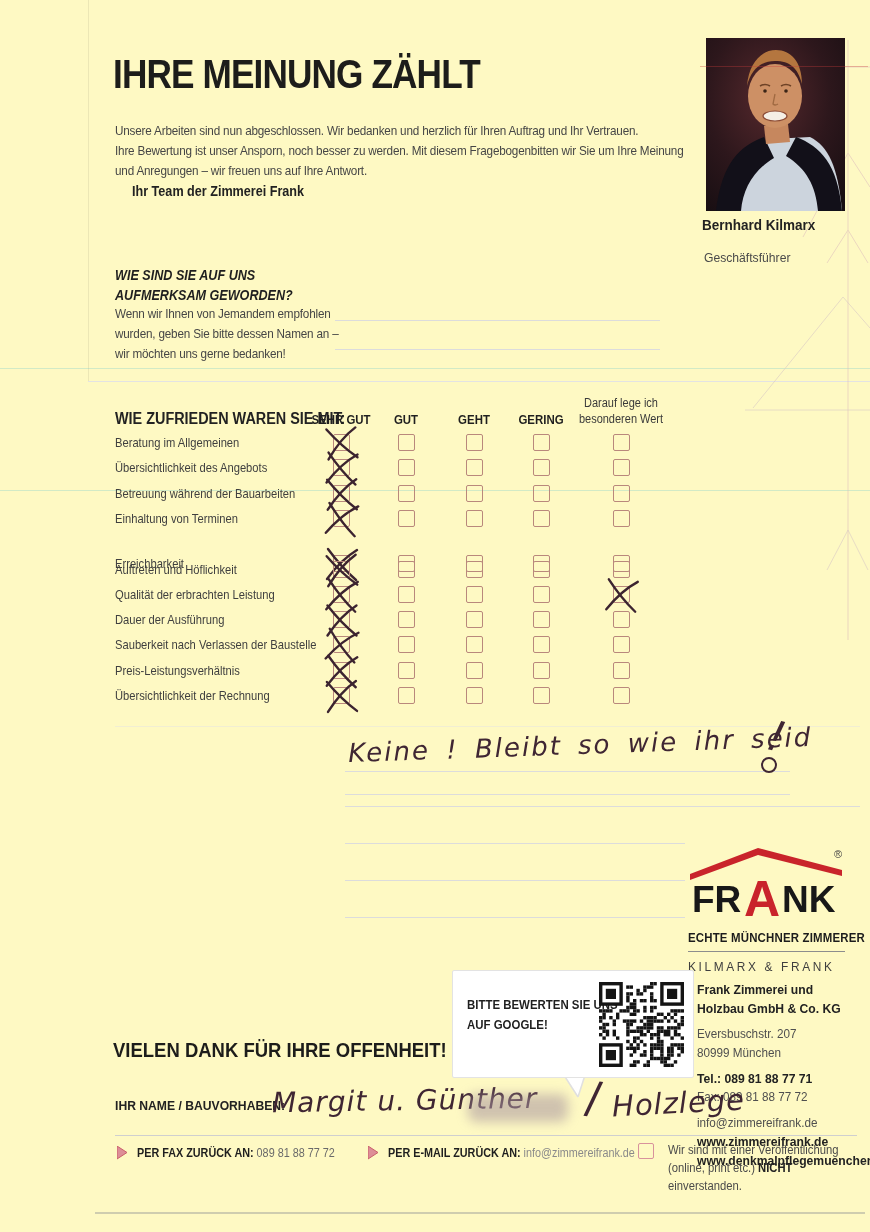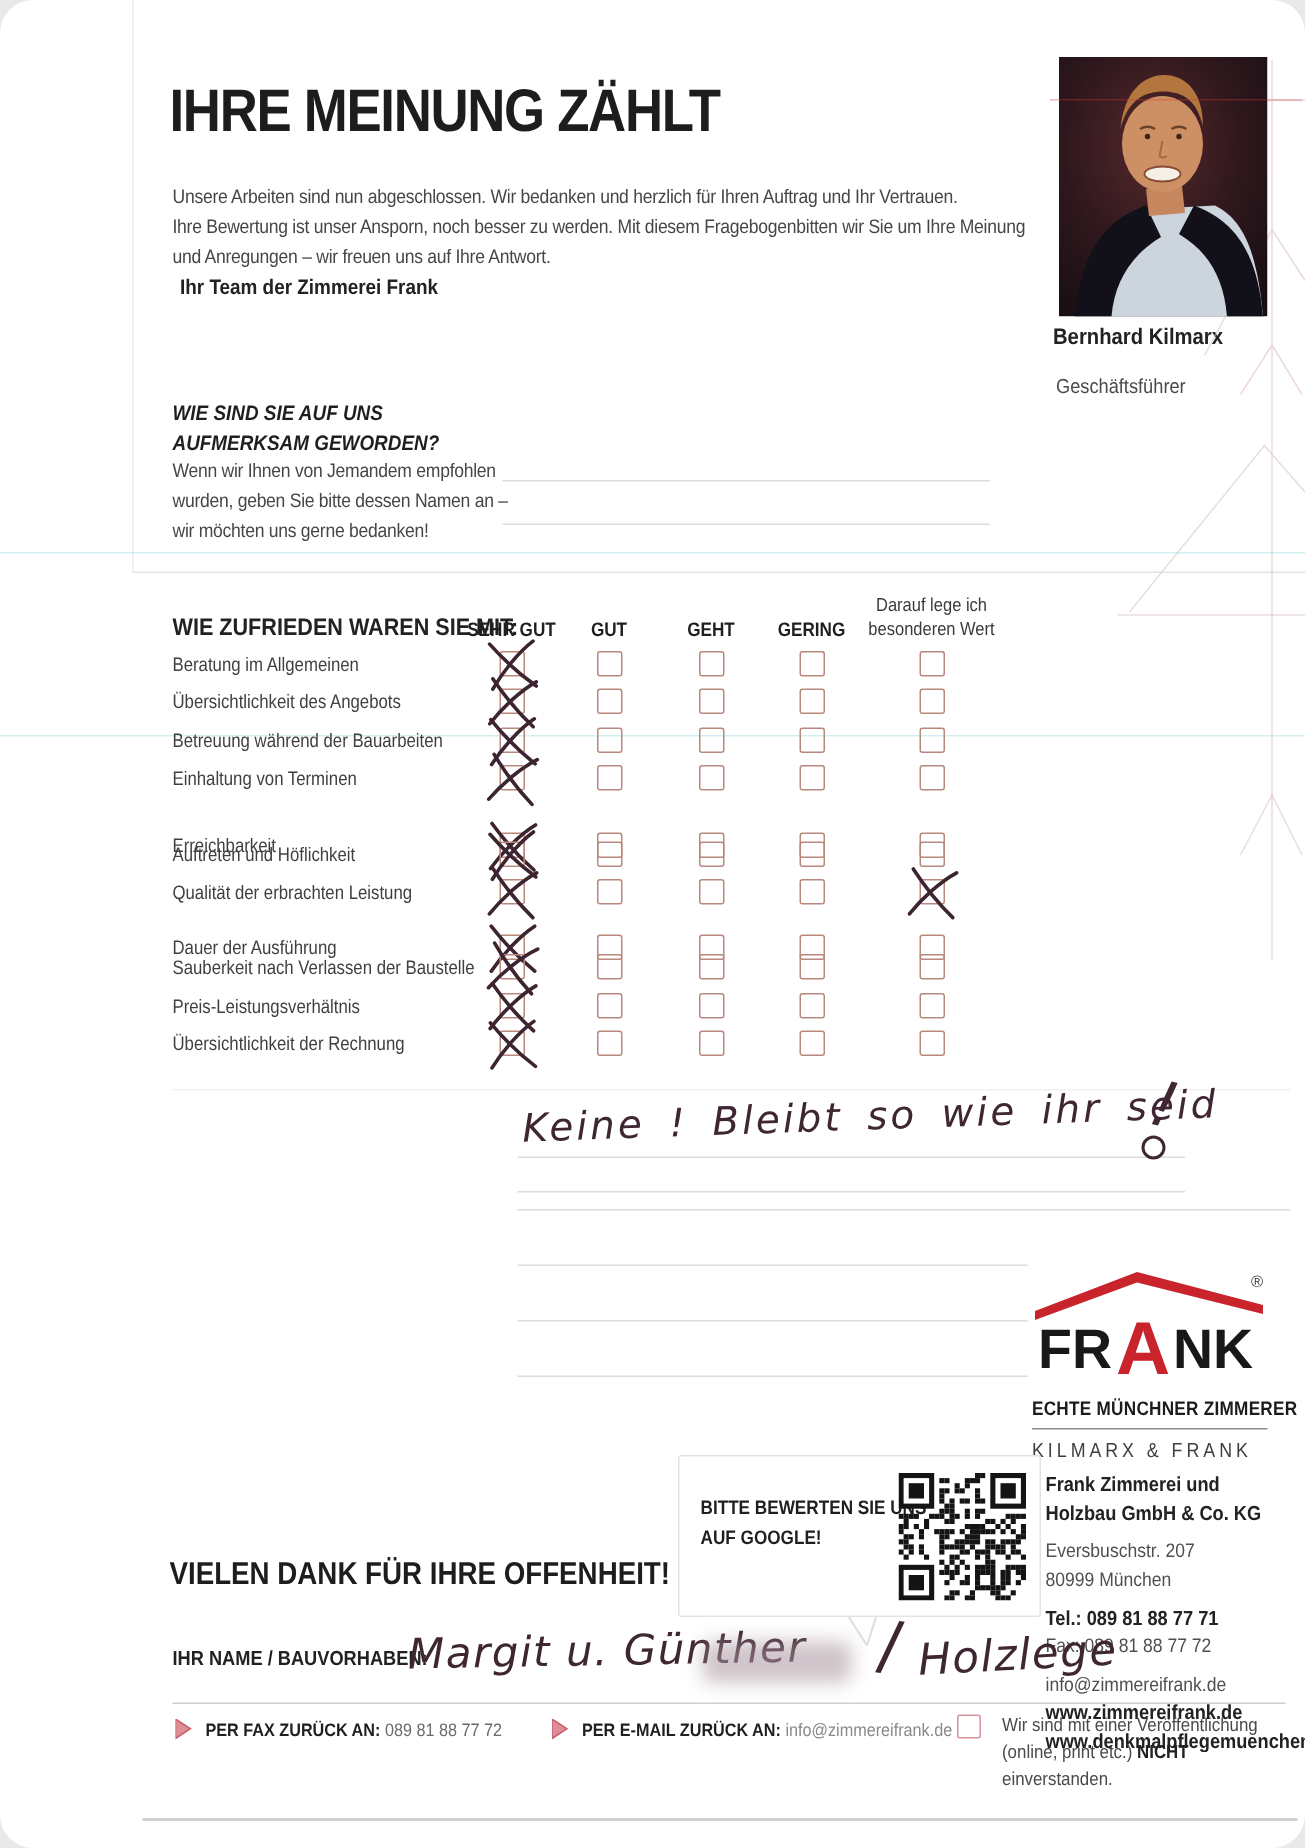--- a/index.html
+++ b/index.html
@@ -1,17 +1,17 @@
 <!DOCTYPE html>
 <html><head>
 <meta charset="utf-8">
 <style>
   html,body{margin:0;padding:0;background:#e9e9e9;}
-  .page{position:relative;width:870px;height:1232px;background:#ffffff;overflow:hidden;
-        font-family:"Liberation Sans",sans-serif;color:#3d3d3d;border-radius:22px;}
+  .page{position:relative;width:870px;height:1232px;background:#fef9c3;overflow:hidden;
+        font-family:"Liberation Sans",sans-serif;color:#3d3d3d;}
   .abs{position:absolute;}
   .cnd{transform:scaleX(.9);transform-origin:left center;display:inline-block;white-space:pre-line;}
   .cnd88{transform:scaleX(.88);transform-origin:left top;display:inline-block;white-space:nowrap;}
   .bold{font-weight:bold;color:#222;}
   .h-big{font-size:40px;font-weight:bold;color:#1d1d1b;letter-spacing:-1px;}
   .h-sec{font-size:14px;font-weight:bold;color:#1f1f1f;line-height:1.4;white-space:pre-line;}
   .body-txt{font-size:13px;line-height:1.55;color:#464646;letter-spacing:-.2px;white-space:pre-line;}
   .wline{position:absolute;height:0;border-top:1.5px solid #dcdcdc;}
   .divider{position:absolute;height:0;border-top:1px solid #e3e3e3;}
   .scanline{position:absolute;left:0;width:870px;height:1px;background:rgba(110,200,205,.30);}
@@ -69,21 +69,21 @@
       <path d="M18,383 L108,272 L135,303"></path>
       <path d="M10,385 H135"></path>
       <path d="M92,545 L113,505 L133,545"></path>
     </g>
   </svg>
 
   <div class="abs h-big" style="left:113px;top:52px;"><span class="cnd88">IHRE MEINUNG ZÄHLT</span></div>
   <div class="abs body-txt" style="left:115px;top:121px;"><span class="cnd">Unsere Arbeiten sind nun abgeschlossen. Wir bedanken und herzlich für Ihren Auftrag und Ihr Vertrauen.
 Ihre Bewertung ist unser Ansporn, noch besser zu werden. Mit diesem Fragebogenbitten wir Sie um Ihre Meinung
 und Anregungen – wir freuen uns auf Ihre Antwort.</span></div>
-  <div class="abs" style="left:120px;top:183px;font-size:14px;"><span class="cnd bold">Ihr Team der Zimmerei Frank</span></div>
+  <div class="abs" style="left:132px;top:183px;font-size:14px;"><span class="cnd bold">Ihr Team der Zimmerei Frank</span></div>
 
   <div class="abs" style="left:706px;top:38px;width:139px;height:173px;z-index:2;">
     <svg width="139" height="173" viewBox="0 0 139 173">
       <defs>
         <radialGradient id="pbg" cx="45%" cy="35%" r="80%">
           <stop offset="0%" stop-color="#55282c"></stop>
             <stop offset="55%" stop-color="#2d171c"></stop>
             <stop offset="100%" stop-color="#170e12"></stop>
         </radialGradient>
       </defs>
@@ -207,21 +207,21 @@
           <span class="cb" style="left: 498px;"></span>
           <span class="xmark" style="left: 207px; transform: rotate(3deg);"><svg width="38" height="36" viewBox="0 0 38 36">
               <path d="M5,32 C13,21 25,9 35,3"></path>
               <path d="M6,2 C14,13 26,26 34,33"></path>
             </svg></span>
           <span class="xmark" style="left: 487px; transform: rotate(3deg);"><svg width="38" height="36" viewBox="0 0 38 36">
               <path d="M5,32 C13,21 25,9 35,3"></path>
               <path d="M6,2 C14,13 26,26 34,33"></path>
             </svg></span>
         </div>
-        <div class="srow" style="top: 213.1px; margin-top: 12px;">
+        <div class="srow" style="top: 213.1px;">
           <span class="slabel">Dauer der Ausführung</span>
           <span class="cb" style="left: 218px;"></span>
           <span class="cb" style="left: 283px;"></span>
           <span class="cb" style="left: 351px;"></span>
           <span class="cb" style="left: 418px;"></span>
           <span class="cb" style="left: 498px;"></span>
           <span class="xmark" style="left: 207px; transform: rotate(-2deg);"><svg width="38" height="36" viewBox="0 0 38 36">
               <path d="M5,32 C13,21 25,9 35,3"></path>
               <path d="M6,2 C14,13 26,26 34,33"></path>
             </svg></span>

